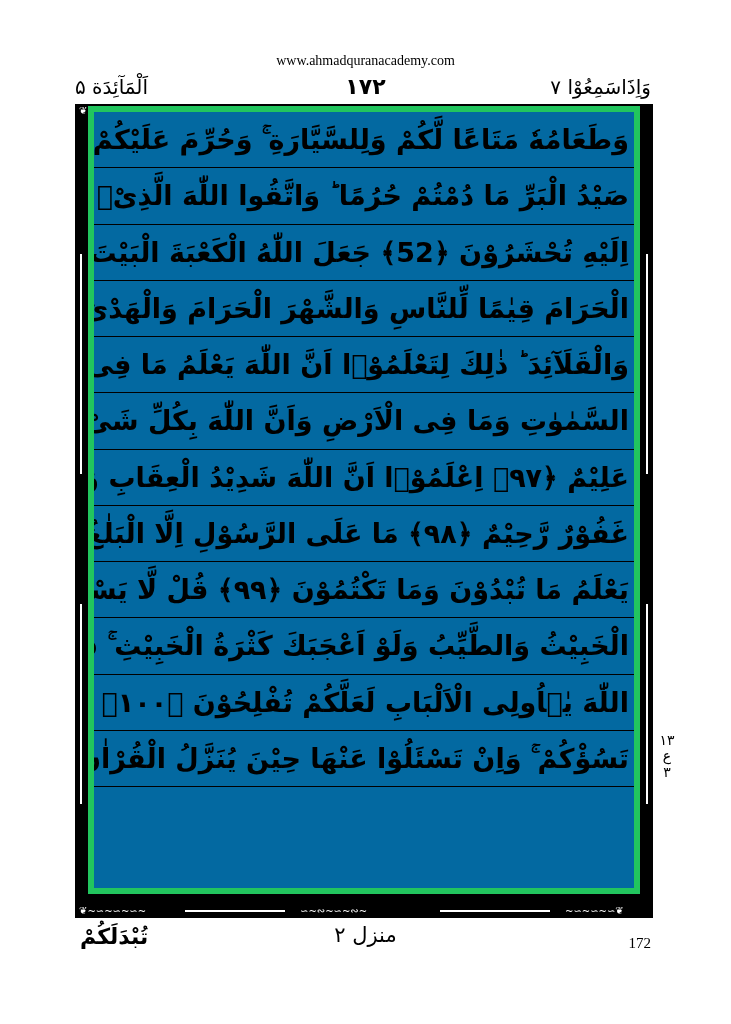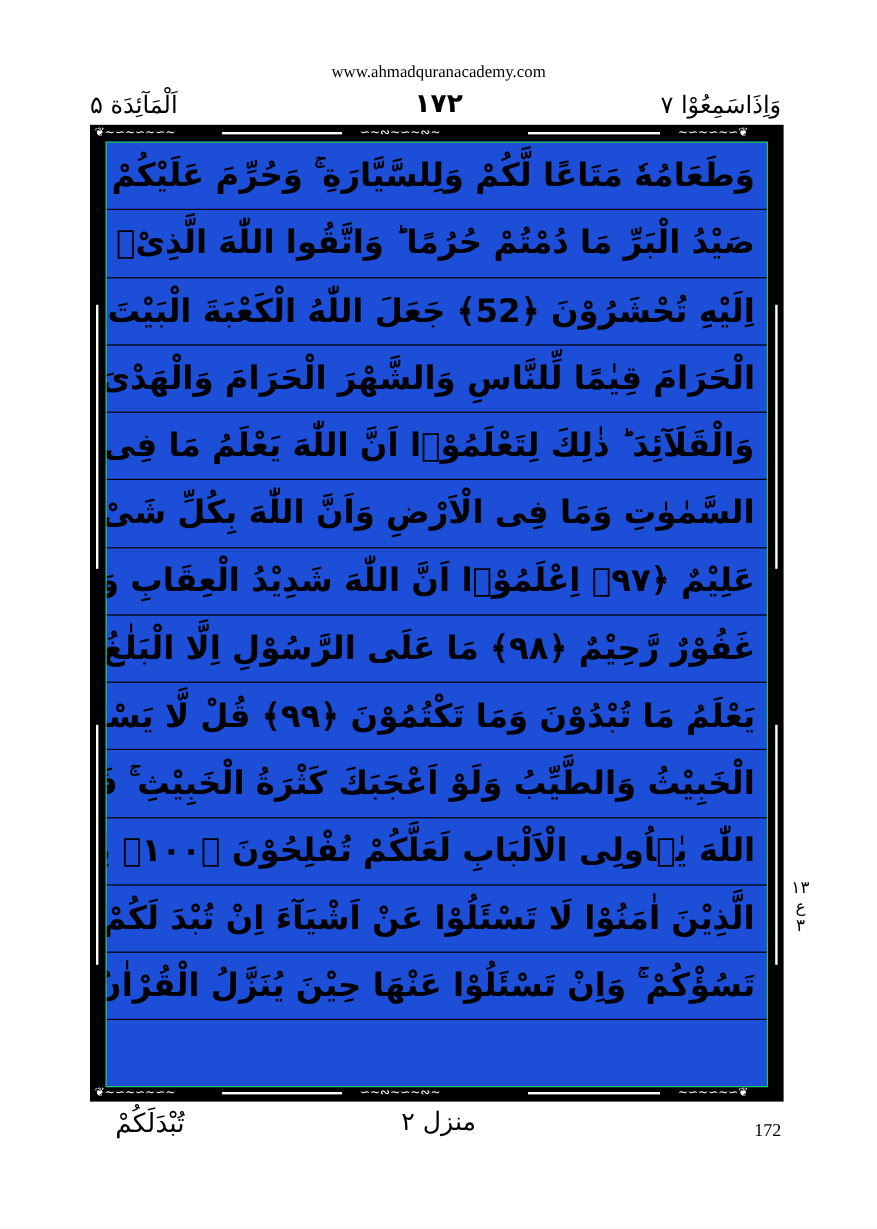--- a/index.html
+++ b/index.html
@@ -7,31 +7,31 @@
          font-family:"DejaVu Sans", sans-serif; color:#000; }
   .url { position:absolute; top:53px; left:0; width:731px; text-align:center;
          font-family:"Liberation Serif", serif; font-size:14px; }
   .hdr { position:absolute; top:74px; height:26px; font-size:20px; line-height:26px; direction:rtl; }
   .hdr-right { right:80px; }
   .hdr-left { left:75px; }
   .hdr-center { left:0; width:731px; text-align:center; font-size:22px; font-weight:bold; }
   .frame { position:absolute; left:75px; top:104px; width:578px; height:814px; background:#000; }
   .band-line-h { position:absolute; height:2px; background:#fff; }
   .band-line-v { position:absolute; width:2px; background:#fff; }
-  .inner { position:absolute; left:13px; top:14px; width:552px; height:788px; background:#1d4ed8;
-           border:1px solid #22c55e; box-sizing:border-box; }
+  .inner { position:absolute; left:13px; top:2px; width:552px; height:788px; background:#0369a1;
+           border:6px solid #22c55e; box-sizing:border-box; }
   .row { height:56.28px; box-sizing:border-box; border-bottom:1.5px solid #000; display:flex;
          align-items:center; justify-content:center; direction:rtl; overflow:hidden; }
   .row:last-child { border-bottom:none; }
   .row span { font-family:"DejaVu Sans", sans-serif; font-size:27px; font-weight:bold;
               white-space:nowrap; text-align:justify; text-align-last:justify; width:530px; display:block; }
   .side-note { position:absolute; left:657px; top:732px; width:20px; font-size:14px; line-height:16px;
                text-align:center; direction:rtl; }
   .ftr { position:absolute; top:922px; height:32px; line-height:30px; }
-  .ftr-left { left:80px; font-size:22px; font-weight:normal; direction:rtl;margin-left:16px; }
+  .ftr-left { left:80px; font-size:22px; font-weight:bold; direction:rtl; }
   .ftr-center { left:0; width:731px; text-align:center; font-size:21px; top:920px; direction:rtl; }
   .ftr-right { right:80px; font-family:"Liberation Serif", serif; font-size:15px; top:928px; }
   .cm { position:absolute; color:#fff; font-family:"DejaVu Serif", serif; font-size:10px; line-height:12px; }
 </style>
 </head>
 <body>
 
 <div class="url">www.ahmadquranacademy.com</div>
 
 <div class="hdr hdr-right">وَاِذَاسَمِعُوْا ۷</div>
@@ -84,23 +84,20 @@
     <div class="row">
         <span>يَعْلَمُ مَا تُبْدُوْنَ وَمَا تَكْتُمُوْنَ ﴿۹۹﴾ قُلْ لَّا يَسْتَوِی</span>
       </div>
     <div class="row">
         <span>الْخَبِيْثُ وَالطَّيِّبُ وَلَوْ اَعْجَبَكَ كَثْرَةُ الْخَبِيْثِ ۚ فَاتَّقُوا</span>
       </div>
     <div class="row">
         <span>اللّٰهَ يٰۤاُولِی الْاَلْبَابِ لَعَلَّكُمْ تُفْلِحُوْنَ ﴿۱۰۰﴾ يٰۤاَيُّهَا</span>
       </div>
     <div class="row">
-        <span>الَّذِيْنَ اٰمَنُوْا لَا تَسْئَلُوْا عَنْ اَشْيَآءَ اِنْ تُبْدَ لَكُمْ</span>
-      </div>
-    <div class="row">
         <span>تَسُؤْكُمْ ۚ وَاِنْ تَسْئَلُوْا عَنْهَا حِيْنَ يُنَزَّلُ الْقُرْاٰنُ</span>
       </div>
     <div class="row" style="height:56px;">
         <span></span>
       </div>
   </div>
 </div>
 
 <div class="side-note">۱۳ ع ۳</div>
 

